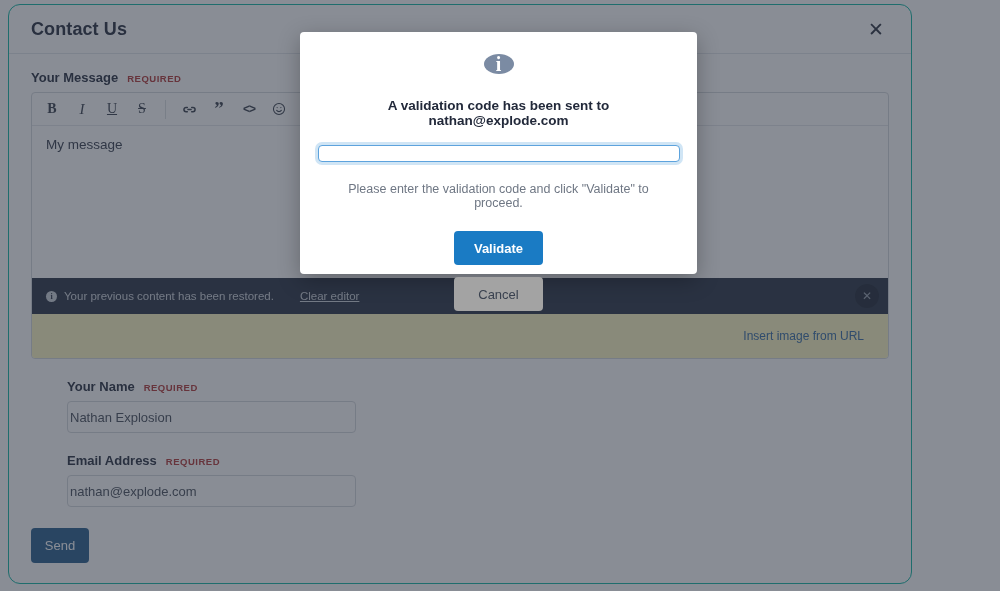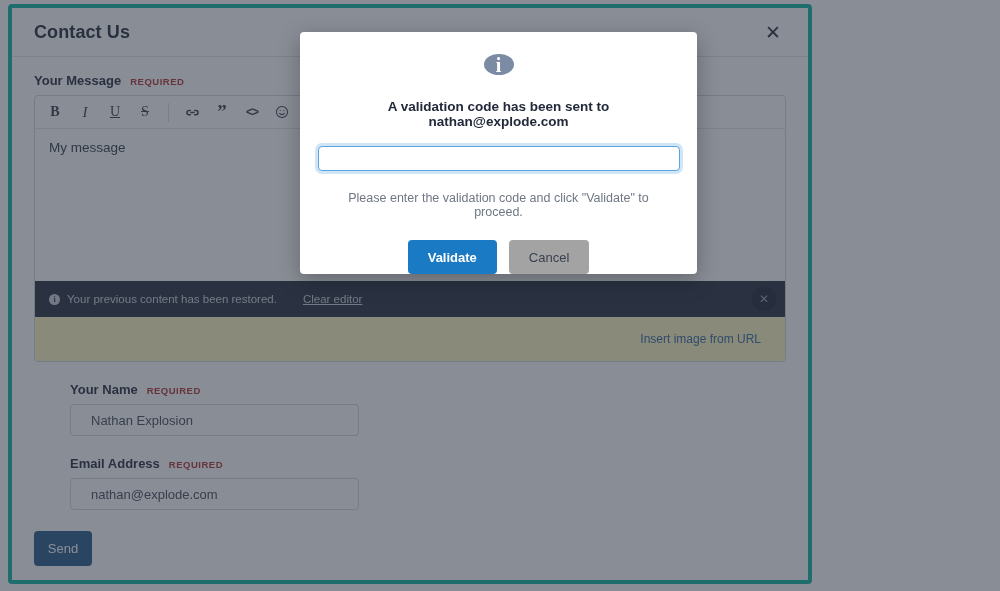--- a/index.html
+++ b/index.html
@@ -15,25 +15,25 @@
   #page {
     position: absolute;
     inset: 0;
     background: #ffffff;
   }
 
   .page-card {
     position: absolute;
     left: 8px;
     top: 4px;
-    width: 804px;
+    width: 904px;
     height: 580px;
     background: #ffffff;
-    border: 4px solid #14b8a6;
-    border-radius: 4px;
+    border: 1px solid #14b8a6;
+    border-radius: 12px;
   }
 
   .page-header {
     height: 49px;
     padding: 0 22px;
     display: flex;
     align-items: center;
     justify-content: space-between;
     border-bottom: 1px solid #e3e6ea;
   }
@@ -179,21 +179,21 @@
     cursor: pointer;
   }
 
   
   .form-group { margin-top: 20px; margin-left: 36px; }
   .text-input {
     width: 289px;
     height: 32px;
     border: 1px solid #d5d9de;
     border-radius: 4px;
-    padding: 0 20px;
+    padding: 0 2px;
     font-size: 13px;
     color: #4a515d;
     font-family: "Liberation Sans", sans-serif;
     background: #fff;
     outline: none;
   }
   .text-input::placeholder { color: #6b7380; }
 
   .send-btn {
     margin-top: 21px;
@@ -273,20 +273,21 @@
     margin-top: 20px;
     font-size: 12.5px;
     color: #6f7784;
     text-align: center;
   }
 
   .dlg-actions {
     margin-top: 21px;
     display: flex;
     gap: 12px;
+    flex-direction: column;
   }
 
   .btn-primary {
     background: #1a7bc4;
     color: #ffffff;
     border: none;
     border-radius: 4px;
     padding: 0 20px;
     height: 34px;
     font-size: 13px;

